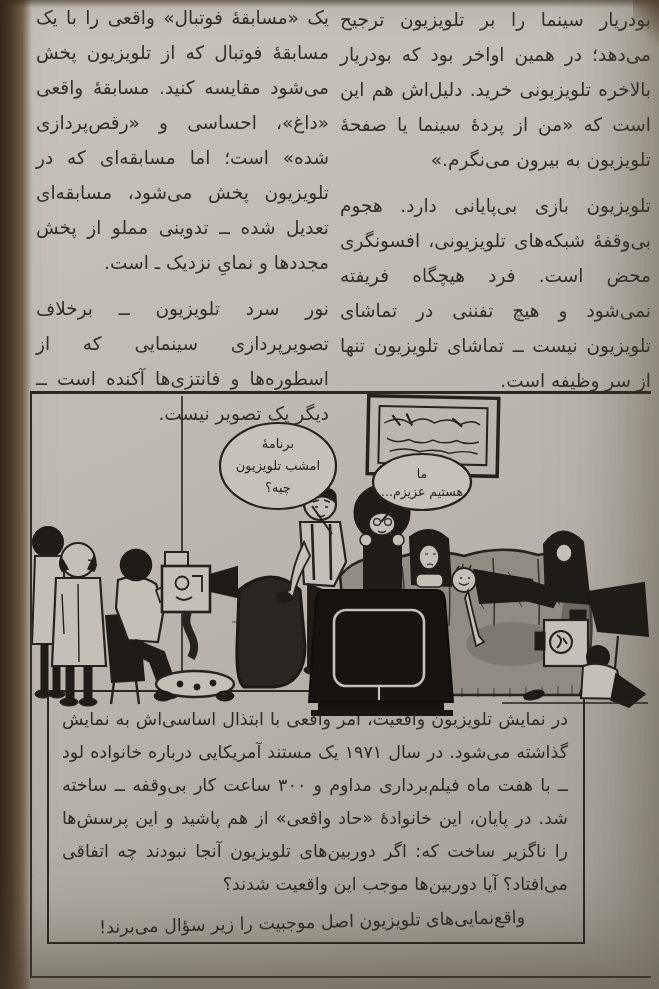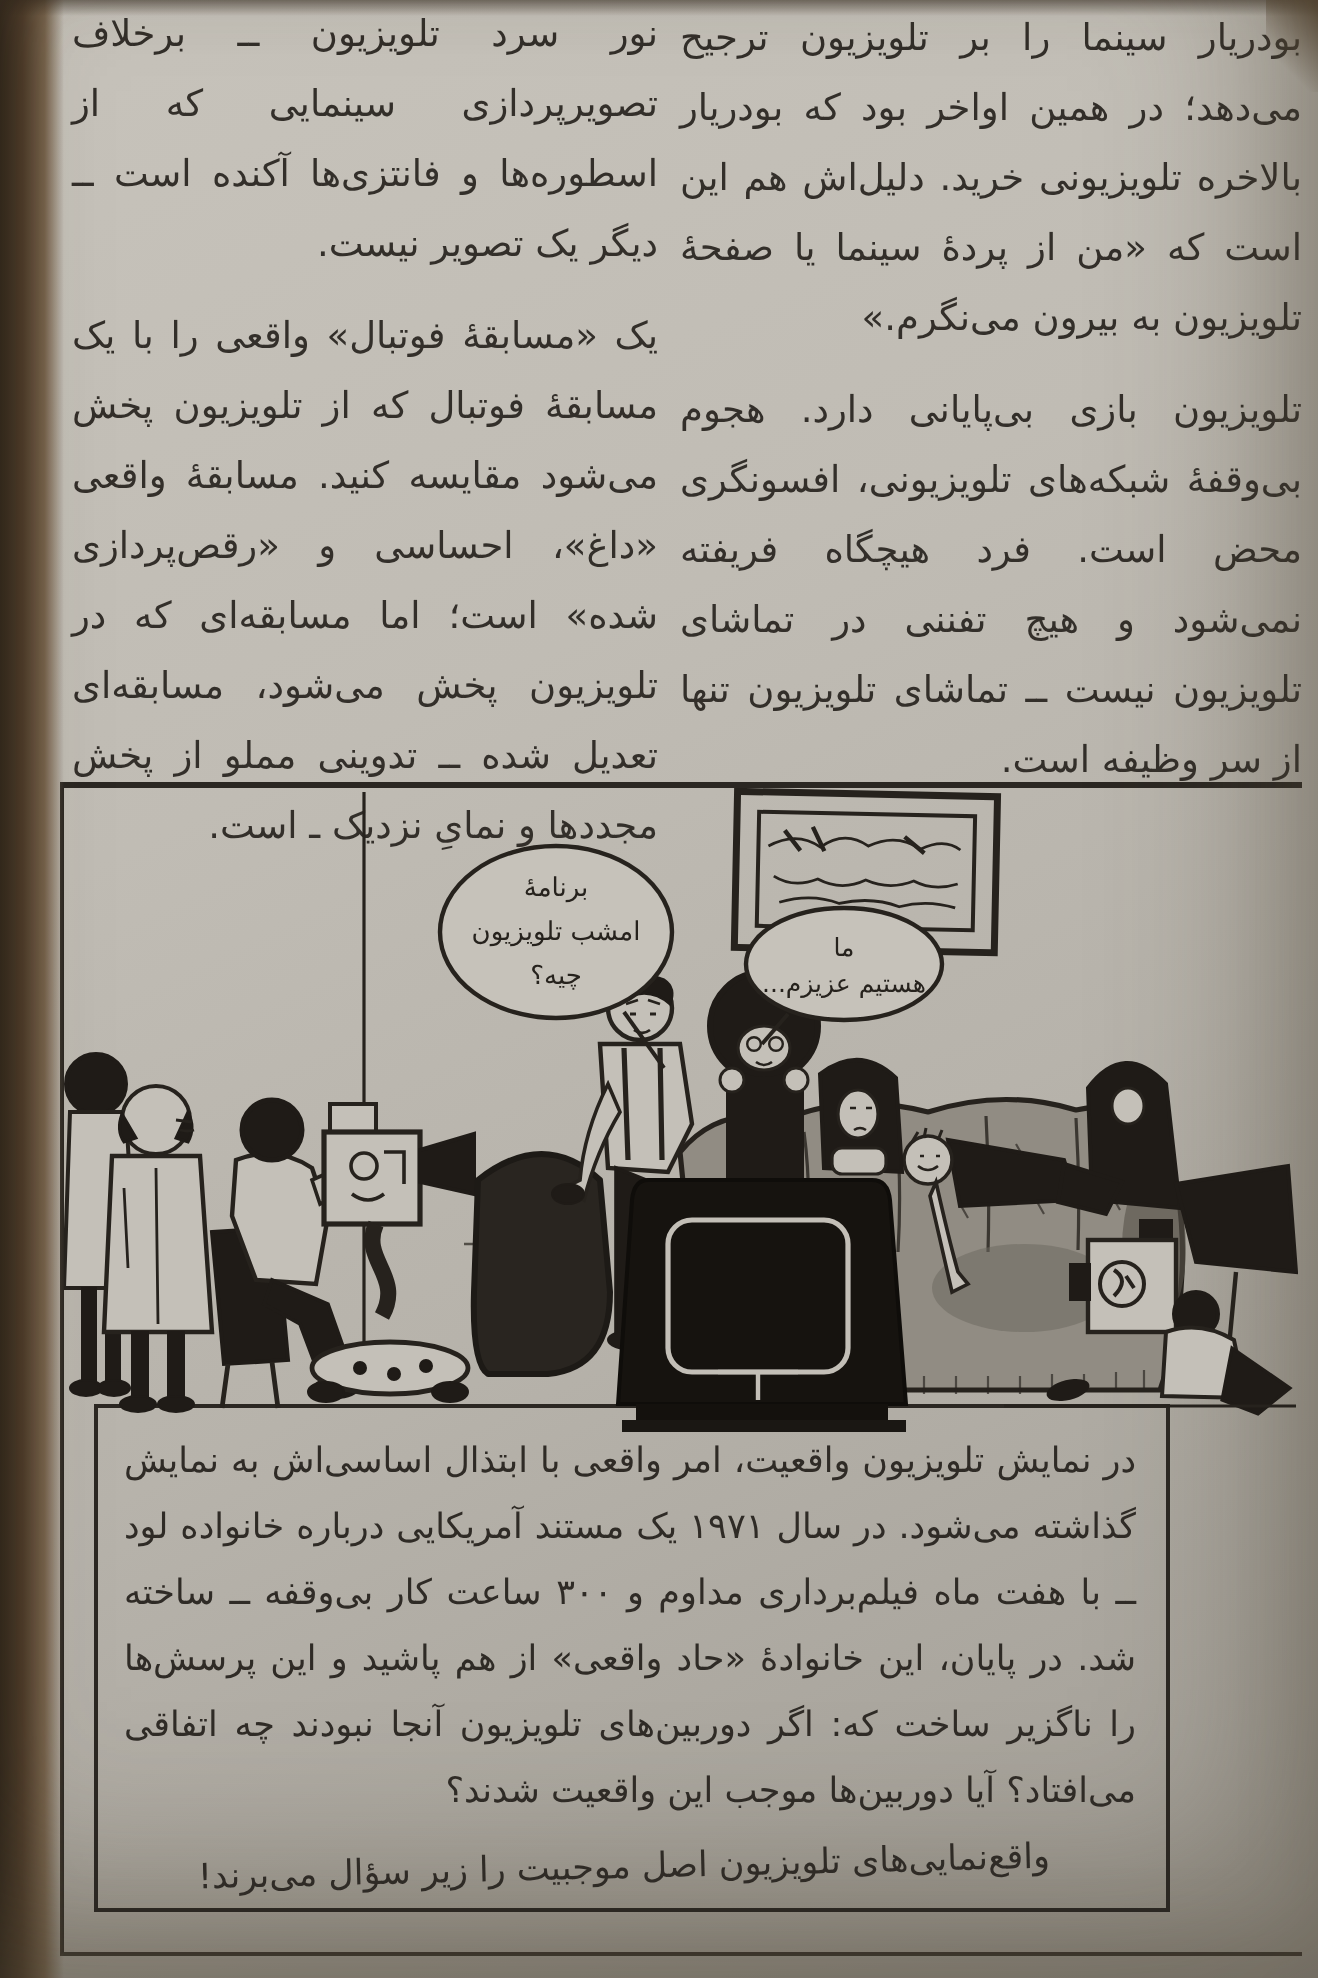--- a/index.html
+++ b/index.html
@@ -21,40 +21,40 @@
   .col{position:absolute;direction:rtl;text-align:justify;text-justify:inter-word;
     font-size:18.5px;line-height:35px;letter-spacing:0;color:#332f2a;}
   .col-left{left:36px;top:0px;width:293px;height:386px;}
   .col-right{left:340px;top:2px;width:311px;height:384px;}
   .col p{margin:0;}
   .col p + p{margin-top:11px;}
   
   .frame{position:absolute;left:30px;top:391px;width:619px;height:582px;
     border-top:3px solid #2b2722;border-left:2px solid #2b2722;border-bottom:2px solid #35302a;text-decoration:underline;}
   .comic{position:absolute;left:0;top:0;width:617px;height:322px;z-index:2;}
-  .caption-box{position:absolute;left:15px;top:308px;width:538px;height:254px;
+  .caption-box{position:absolute;left:15px;top:296px;width:538px;height:254px;
     border:2px solid #2b2722;z-index:1;box-sizing:border-box;padding:11px 15px 6px 13px;}
   .caption-text{direction:rtl;text-align:justify;text-justify:inter-word;
     font-size:17.5px;line-height:33px;color:#2f2b26;margin:0;}
   .caption-footnote{position:absolute;left:0;right:8px;bottom:10px;direction:rtl;text-align:center;
     font-size:17.5px;color:#2f2b26;transform:rotate(-1.4deg);}
   
   .ln{stroke:#26221d;fill:none;}
   .dk{fill:#1f1b17;stroke:#1f1b17;}
   .lt{fill:#c4c0b8;stroke:#26221d;}
   .bubble-text{font-family:"DejaVu Sans",sans-serif;direction:rtl;fill:#26221d;}
 </style>
 </head>
 <body>
 
 <div class="photo">
 
   <div class="col col-left">
+    <p>یک «مسابقهٔ فوتبال» واقعی را با یک مسابقهٔ فوتبال که از تلویزیون پخش می‌شود مقایسه کنید. مسابقهٔ واقعی «داغ»، احساسی و «رقص‌پردازی شده» است؛ اما مسابقه‌ای که در تلویزیون پخش می‌شود، مسابقه‌ای تعدیل شده ــ تدوینی مملو از پخش مجددها و نمایِ نزدیک ـ است.</p>
     <p>نور سرد تلویزیون ــ برخلاف تصویرپردازی سینمایی که از اسطوره‌ها و فانتزی‌ها آکنده است ــ دیگر یک تصویر نیست.</p>
-    <p>یک «مسابقهٔ فوتبال» واقعی را با یک مسابقهٔ فوتبال که از تلویزیون پخش می‌شود مقایسه کنید. مسابقهٔ واقعی «داغ»، احساسی و «رقص‌پردازی شده» است؛ اما مسابقه‌ای که در تلویزیون پخش می‌شود، مسابقه‌ای تعدیل شده ــ تدوینی مملو از پخش مجددها و نمایِ نزدیک ـ است.</p>
   </div>
   <div class="col col-right">
     <p>بودریار سینما را بر تلویزیون ترجیح می‌دهد؛ در همین اواخر بود که بودریار بالاخره تلویزیونی خرید. دلیل‌اش هم این است که «من از پردهٔ سینما یا صفحهٔ تلویزیون به بیرون می‌نگرم.»</p>
     <p>تلویزیون بازی بی‌پایانی دارد. هجوم بی‌وقفهٔ شبکه‌های تلویزیونی، افسونگری محض است. فرد هیچگاه فریفته نمی‌شود و هیچ تفننی در تماشای تلویزیون نیست ــ تماشای تلویزیون تنها از سر وظیفه است.</p>
   </div>
 
   <div class="frame">
 
     <svg class="comic" viewBox="0 0 617 322" xmlns="http://www.w3.org/2000/svg">
 

